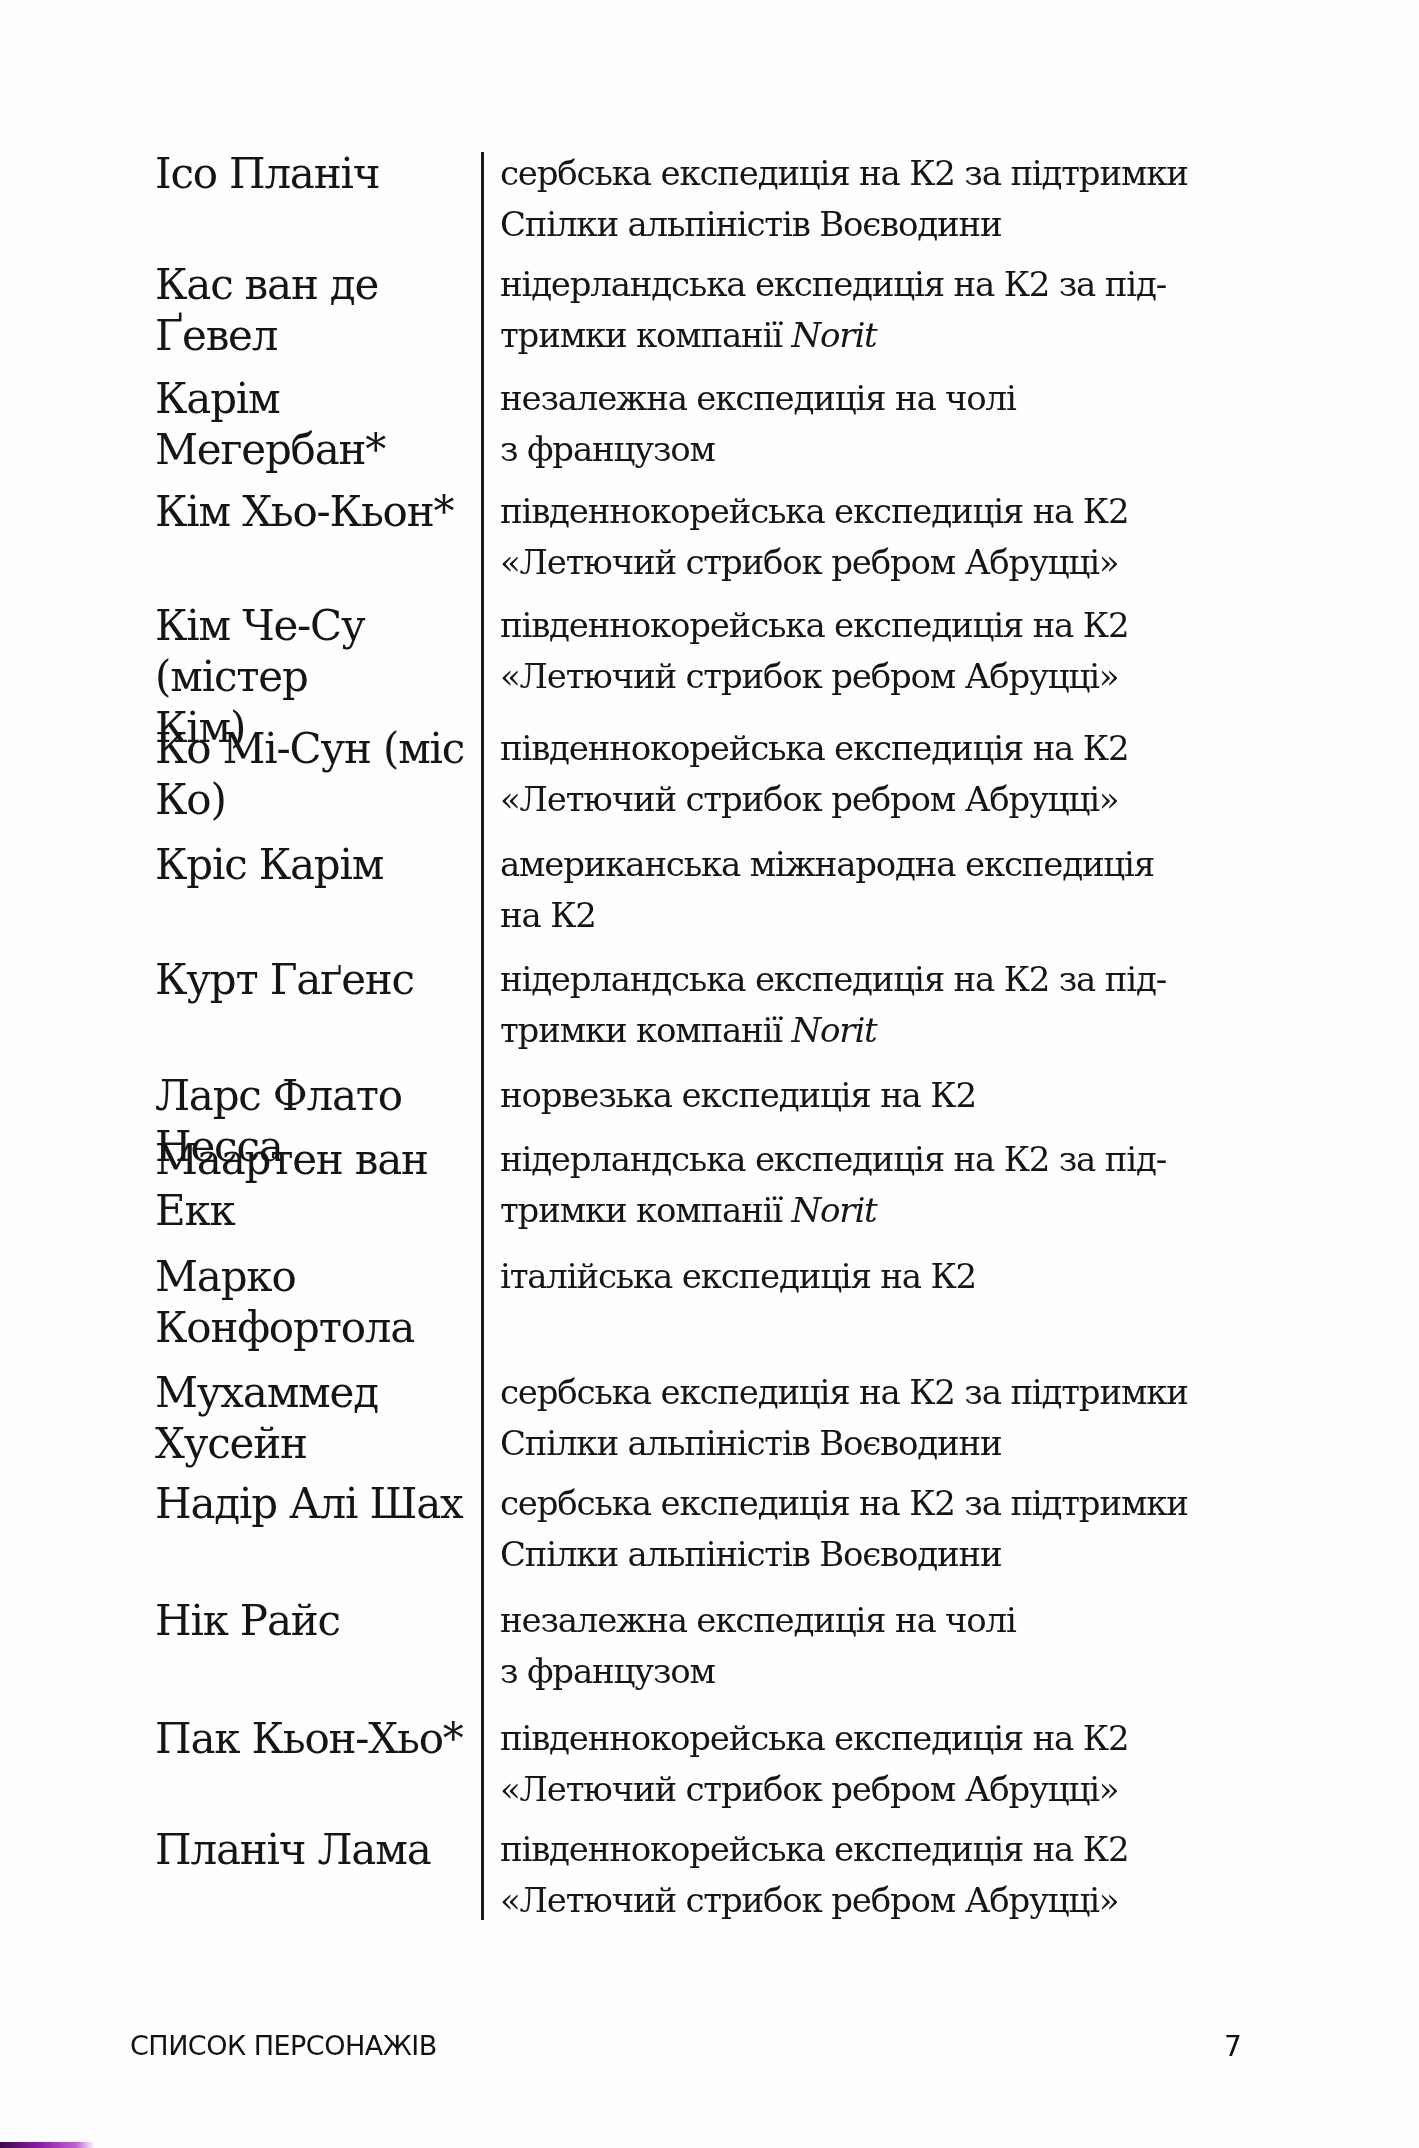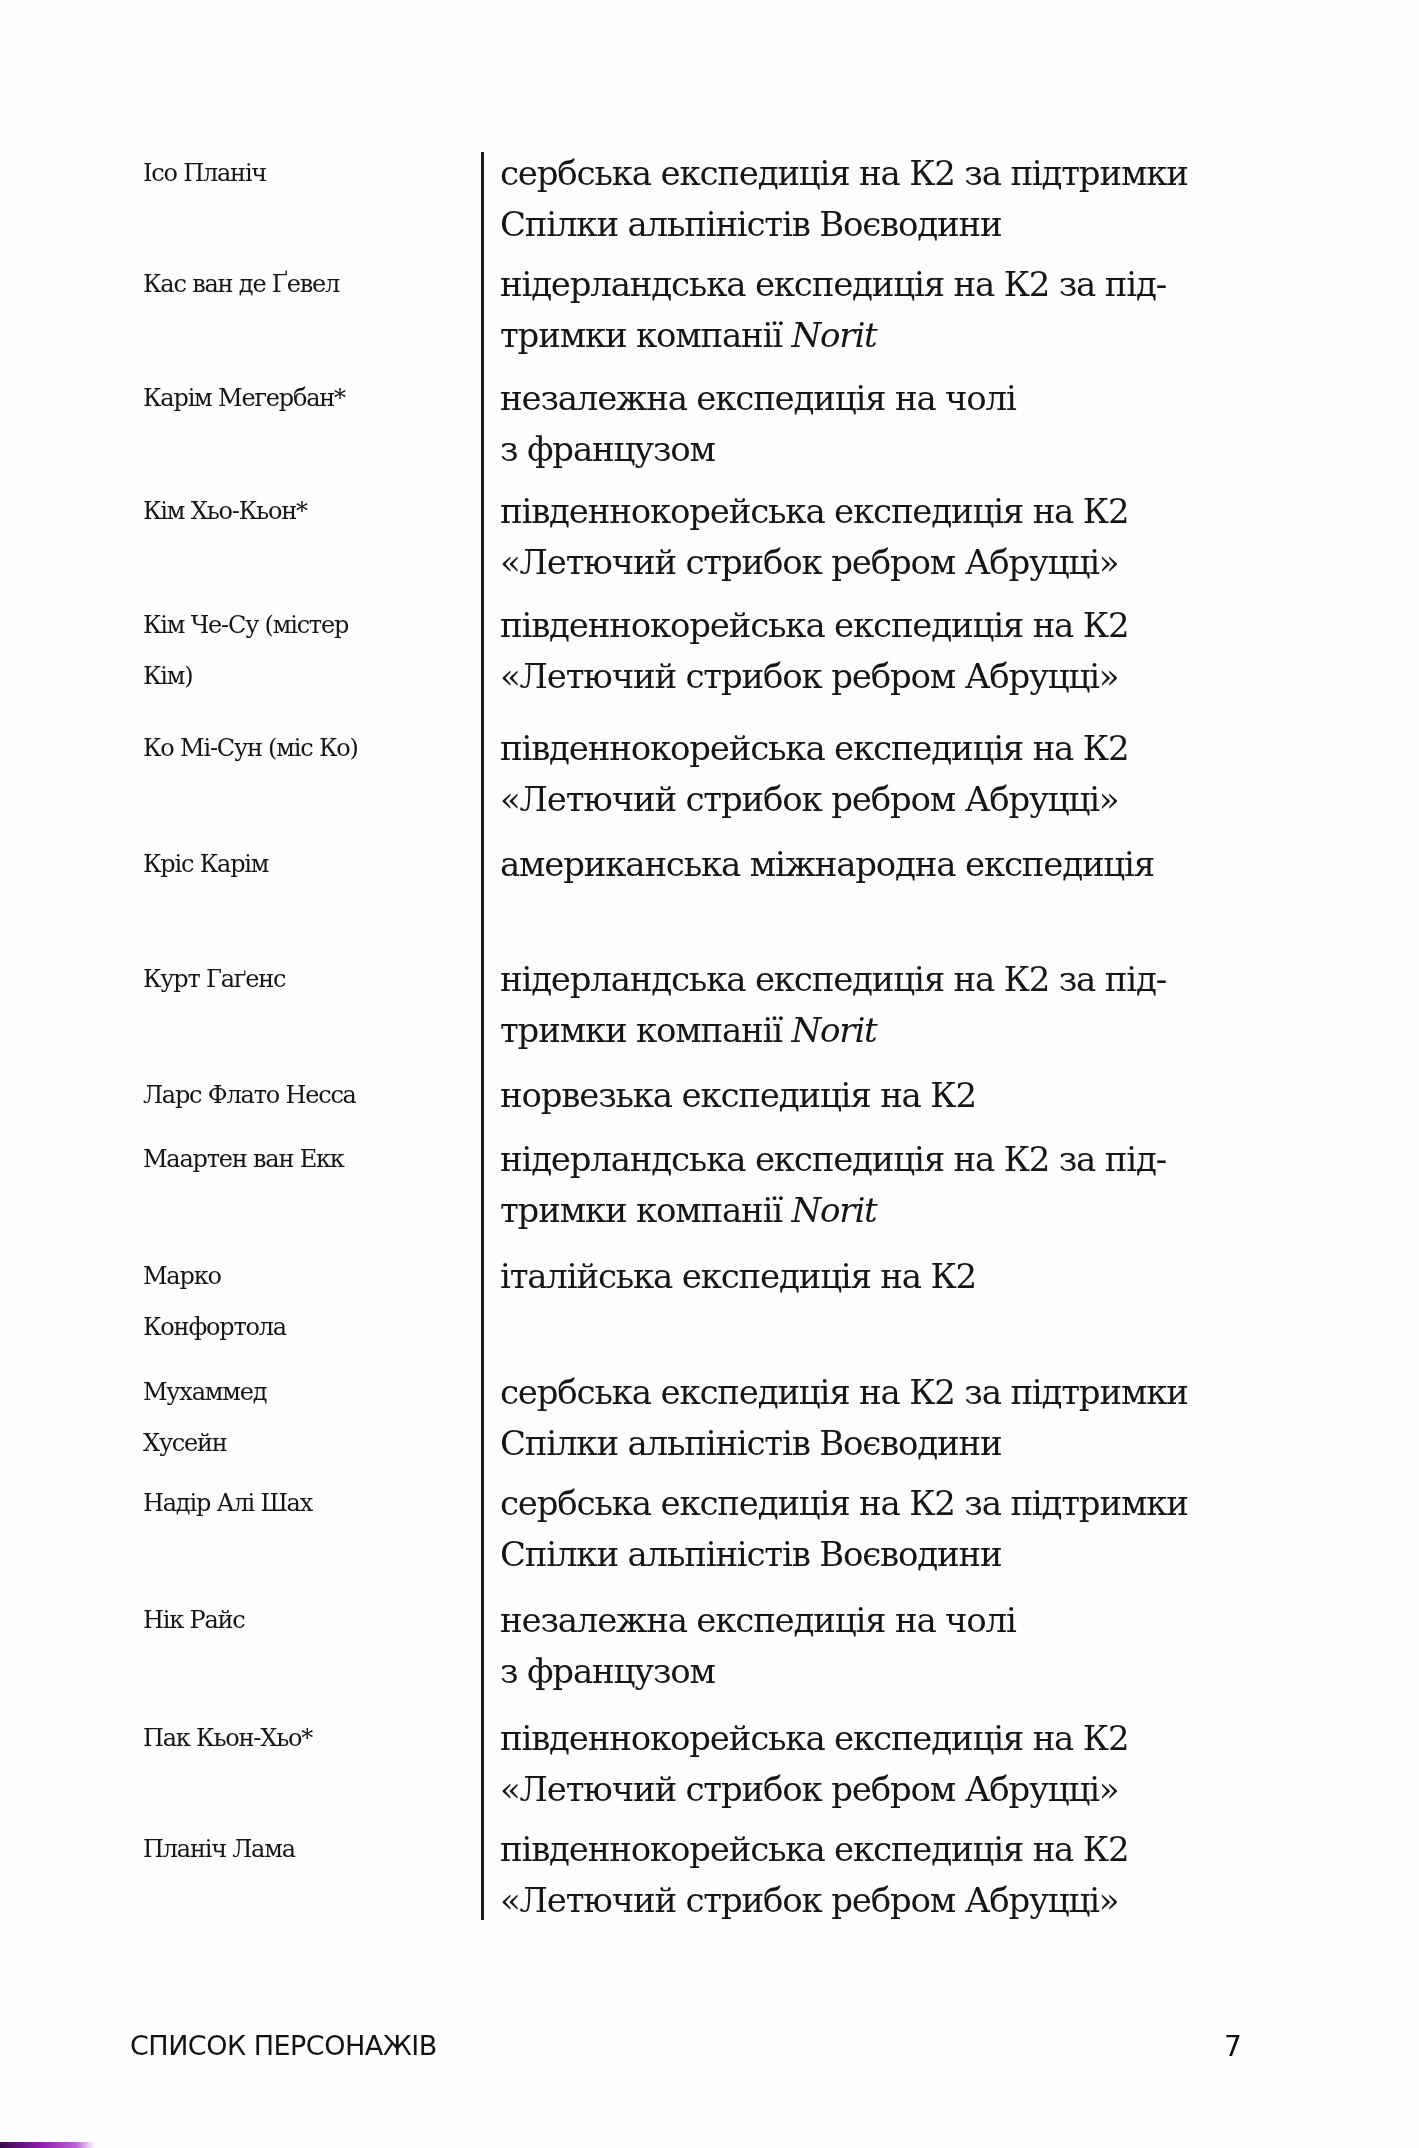--- a/index.html
+++ b/index.html
@@ -1,21 +1,21 @@
 <!DOCTYPE html>
 <html><head>
 <meta charset="utf-8">
 <style>
   html, body { margin: 0; padding: 0; background: #ffffff; }
   body { width: 1419px; height: 2148px; position: relative; overflow: hidden;
          font-family: "DejaVu Serif", "Liberation Serif", serif; color: #151515; }
   .page { position: absolute; left: 0; top: 0; width: 1419px; height: 2148px; background: #fefefe; }
   .divider { position: absolute; left: 481px; top: 152px; width: 3px; height: 1768px; background: #1a1a1a; }
   .row { position: absolute; left: 0; width: 1419px; }
-  .name { position: absolute; left: 143px; width: 330px; font-size: 24px; line-height: 51px;
+  .name { position: absolute; left: 155px; width: 330px; font-size: 42px; line-height: 51px;
           letter-spacing: -1.2px; white-space: pre-line; }
   .desc { position: absolute; left: 500px; width: 800px; font-size: 34px; line-height: 51px;
           letter-spacing: -1.2px; }
   .desc .line { display: block; white-space: nowrap; }
   .desc i { font-style: italic; }
   .footer-title { position: absolute; left: 130px; top: 2030px; font-family: "DejaVu Sans", "Liberation Sans", sans-serif;
                   font-size: 27px; letter-spacing: -0.5px; color: #111; text-align: center; }
   .page-number { position: absolute; left: 1224px; top: 2030px; font-family: "DejaVu Sans", "Liberation Sans", sans-serif;
                  font-size: 28px; color: #111; }
   .smear { position: absolute; left: 0; top: 2142px; width: 95px; height: 6px;
@@ -67,20 +67,21 @@
         <div class="name">Ко Мі-Сун (міс Ко)</div>
         <div class="desc">
           <span class="line">південнокорейська експедиція на К2</span>
           <span class="line">«Летючий стрибок ребром Абруцці»</span>
         </div>
       </div>
       <div class="row" style="top: 839px;">
         <div class="name">Кріс Карім</div>
         <div class="desc">
           <span class="line">американська міжнародна експедиція</span>
+          <span class="line">на К2</span>
         </div>
       </div>
       <div class="row" style="top: 954px;">
         <div class="name">Курт Гаґенс</div>
         <div class="desc">
           <span class="line">нідерландська експедиція на К2 за під-</span>
           <span class="line">тримки компанії <i>Norit</i></span>
         </div>
       </div>
       <div class="row" style="top: 1070px;">

